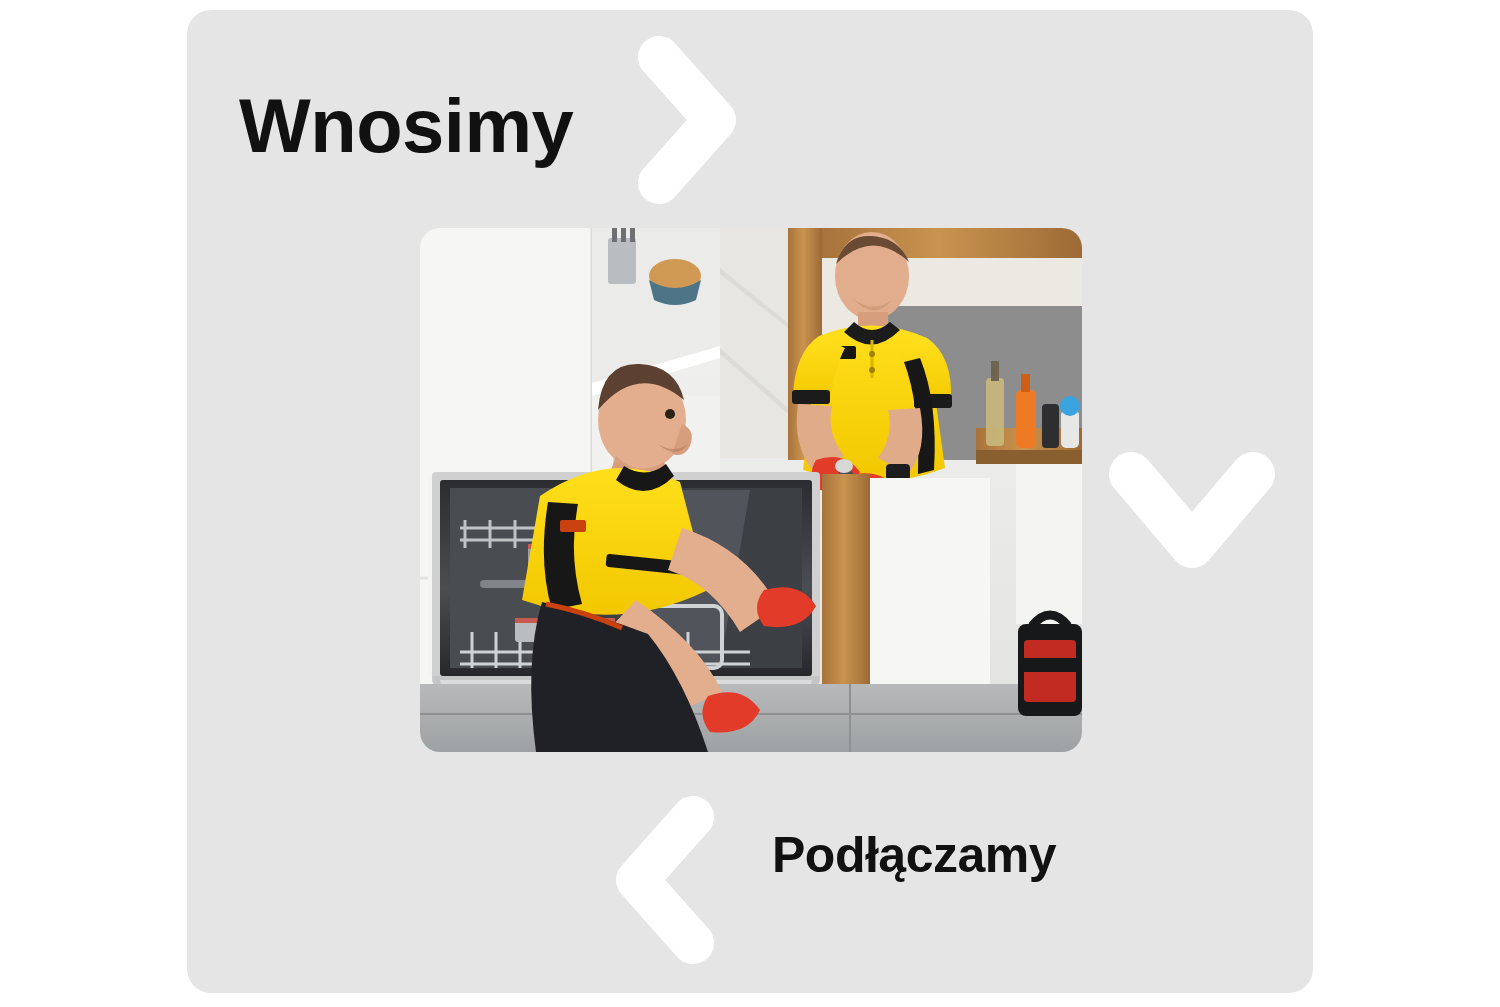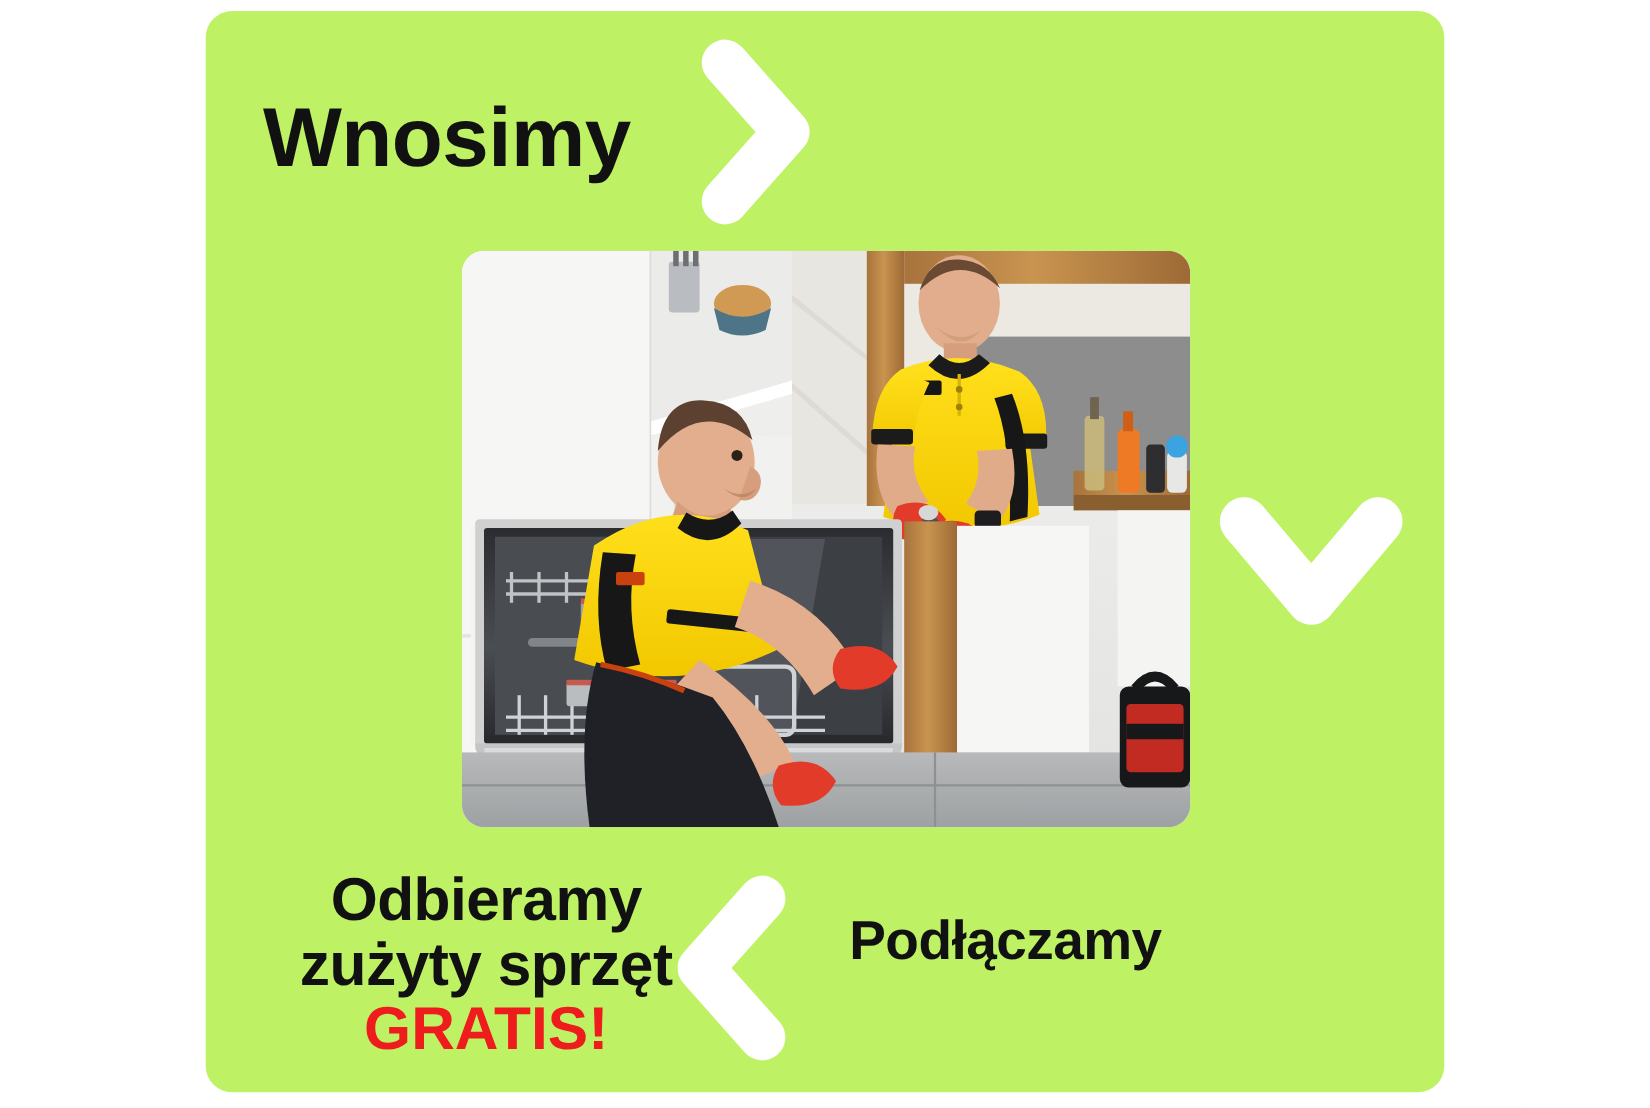--- a/index.html
+++ b/index.html
@@ -15,21 +15,21 @@
     font-family: "Liberation Sans", sans-serif;
   }
 
   
   #poster {
     position: absolute;
     left: 187px;
     top: 10px;
     width: 1126px;
     height: 983px;
-    background: #bef264;
+    background: #e5e5e5;
     border-radius: 24px;
   }
 
   
   .headline {
     position: absolute;
     color: #111111;
     font-family: "Liberation Sans", sans-serif;
     font-weight: bold;
     letter-spacing: -0.5px;
@@ -313,25 +313,20 @@
       </g>
     </svg>
   </div>
 
   <div class="chev" id="chev-down">
     <svg viewBox="0 0 170 135" xmlns="http://www.w3.org/2000/svg">
       <polyline points="24,24 85,96 146,24" fill="none" stroke="#ffffff" stroke-width="44" stroke-linecap="round" stroke-linejoin="round"></polyline>
     </svg>
   </div>
 
-  <div id="pickup-block">
-    <span class="l1">Odbieramy</span>
-    <span class="l2">zużyty sprzęt</span>
-    <span class="l3">GRATIS!</span>
-  </div>
 
   <div class="chev" id="chev-left">
     <svg viewBox="0 0 100 170" xmlns="http://www.w3.org/2000/svg">
       <polyline points="78,22 22,85 78,148" fill="none" stroke="#ffffff" stroke-width="42" stroke-linecap="round" stroke-linejoin="round"></polyline>
     </svg>
   </div>
 
   <div class="headline" id="hl-podlaczamy">Podłączamy</div>
 
 </div>

